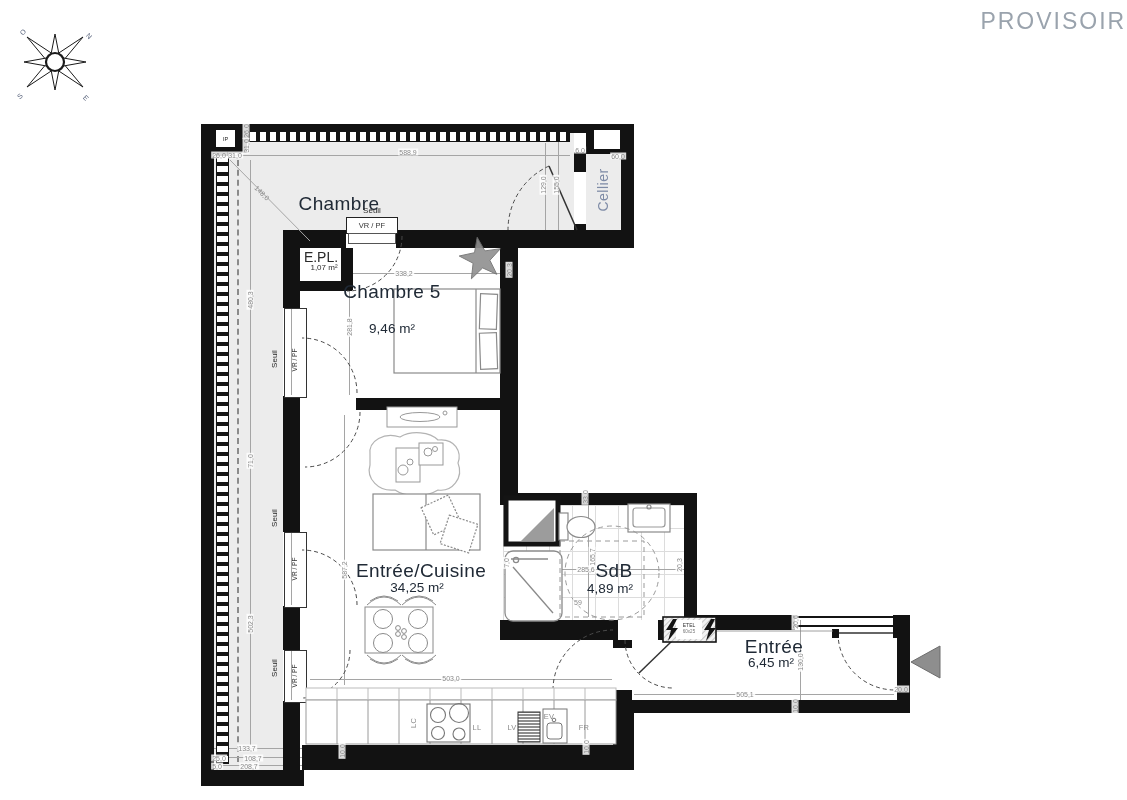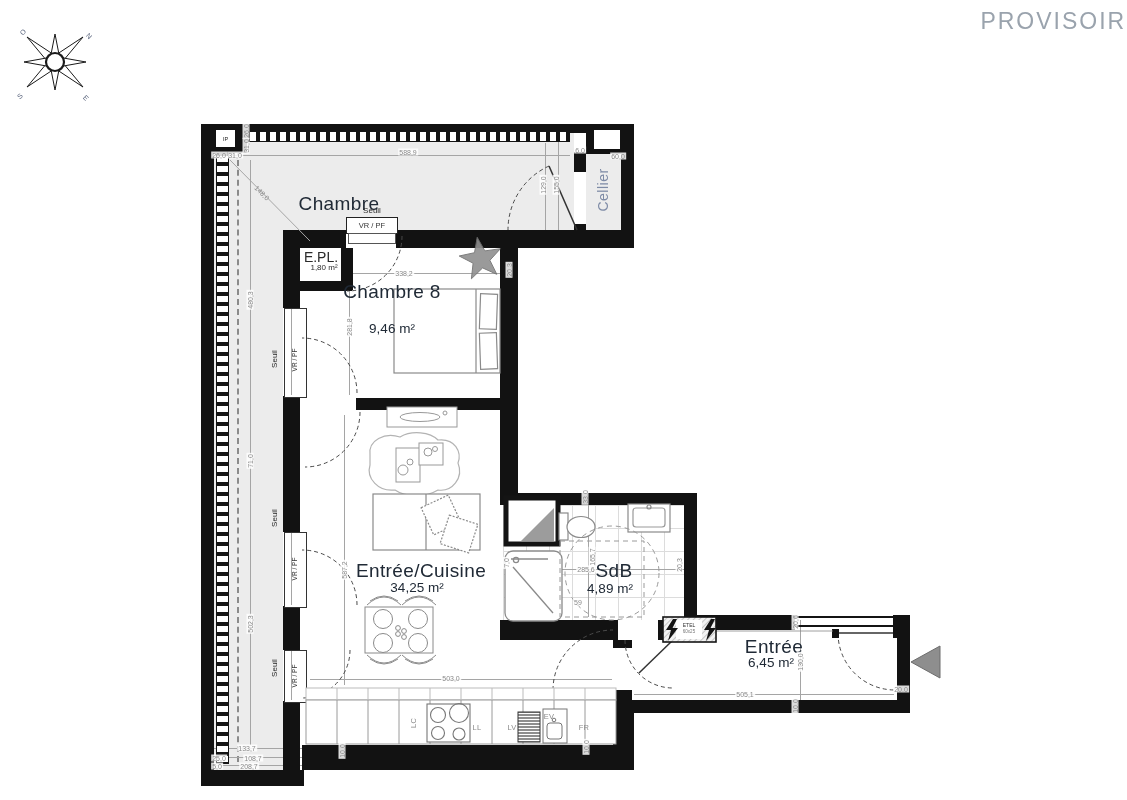--- a/index.html
+++ b/index.html
@@ -286,24 +286,24 @@
     <polygon points="940,646 911,662 940,678" fill="#8e8e8e" stroke="#6d6d6d"></polygon>
   </svg>
 
   <div class="lab" style="left:23px;top:32px;font-size:7px;color:#56617a;transform:translate(-50%,-50%) rotate(-45deg);">O</div>
   <div class="lab" style="left:89px;top:36px;font-size:7px;color:#56617a;transform:translate(-50%,-50%) rotate(45deg);">N</div>
   <div class="lab" style="left:20px;top:96px;font-size:7px;color:#56617a;transform:translate(-50%,-50%) rotate(-45deg);">S</div>
   <div class="lab" style="left:86px;top:98px;font-size:7px;color:#56617a;transform:translate(-50%,-50%) rotate(45deg);">E</div>
 
   <div class="lab room-name" style="left:339px;top:203px;">Chambre</div>
   <div class="lab rot" style="left:603px;top:190px;font-size:14px;color:#7e8ba6;letter-spacing:.5px;">Cellier</div>
-  <div class="lab room-name" style="left:392px;top:291px;">Chambre 8</div>
+  <div class="lab room-name" style="left:392px;top:291px;">Chambre 5</div>
   <div class="lab room-area" style="left:392px;top:312px;margin-top:17px;">9,46 m²</div>
   <div class="lab small-lab" style="left:321px;top:257px;font-size:14px;">E.PL.</div>
-  <div class="lab small-lab" style="left:324px;top:268px;font-size:8px;">1,80 m²</div>
+  <div class="lab small-lab" style="left:324px;top:268px;font-size:8px;">1,07 m²</div>
   <div class="lab room-name" style="left:421px;top:570px;">Entrée/Cuisine</div>
   <div class="lab room-area" style="left:417px;top:588px;">34,25 m²</div>
   <div class="lab room-name" style="left:614px;top:570px;">SdB</div>
   <div class="lab room-area" style="left:610px;top:589px;">4,89 m²</div>
   <div class="lab room-name" style="left:774px;top:646px;">Entrée</div>
   <div class="lab room-area" style="left:771px;top:663px;">6,45 m²</div>
 
   <div class="lab small-lab" style="left:372px;top:211px;">Seuil</div>
   <div class="lab small-lab rot" style="left:275px;top:359px;">Seuil</div>
   <div class="lab rot" style="left:295px;top:360px;font-size:6.5px;color:#333;">VR / PF</div>

